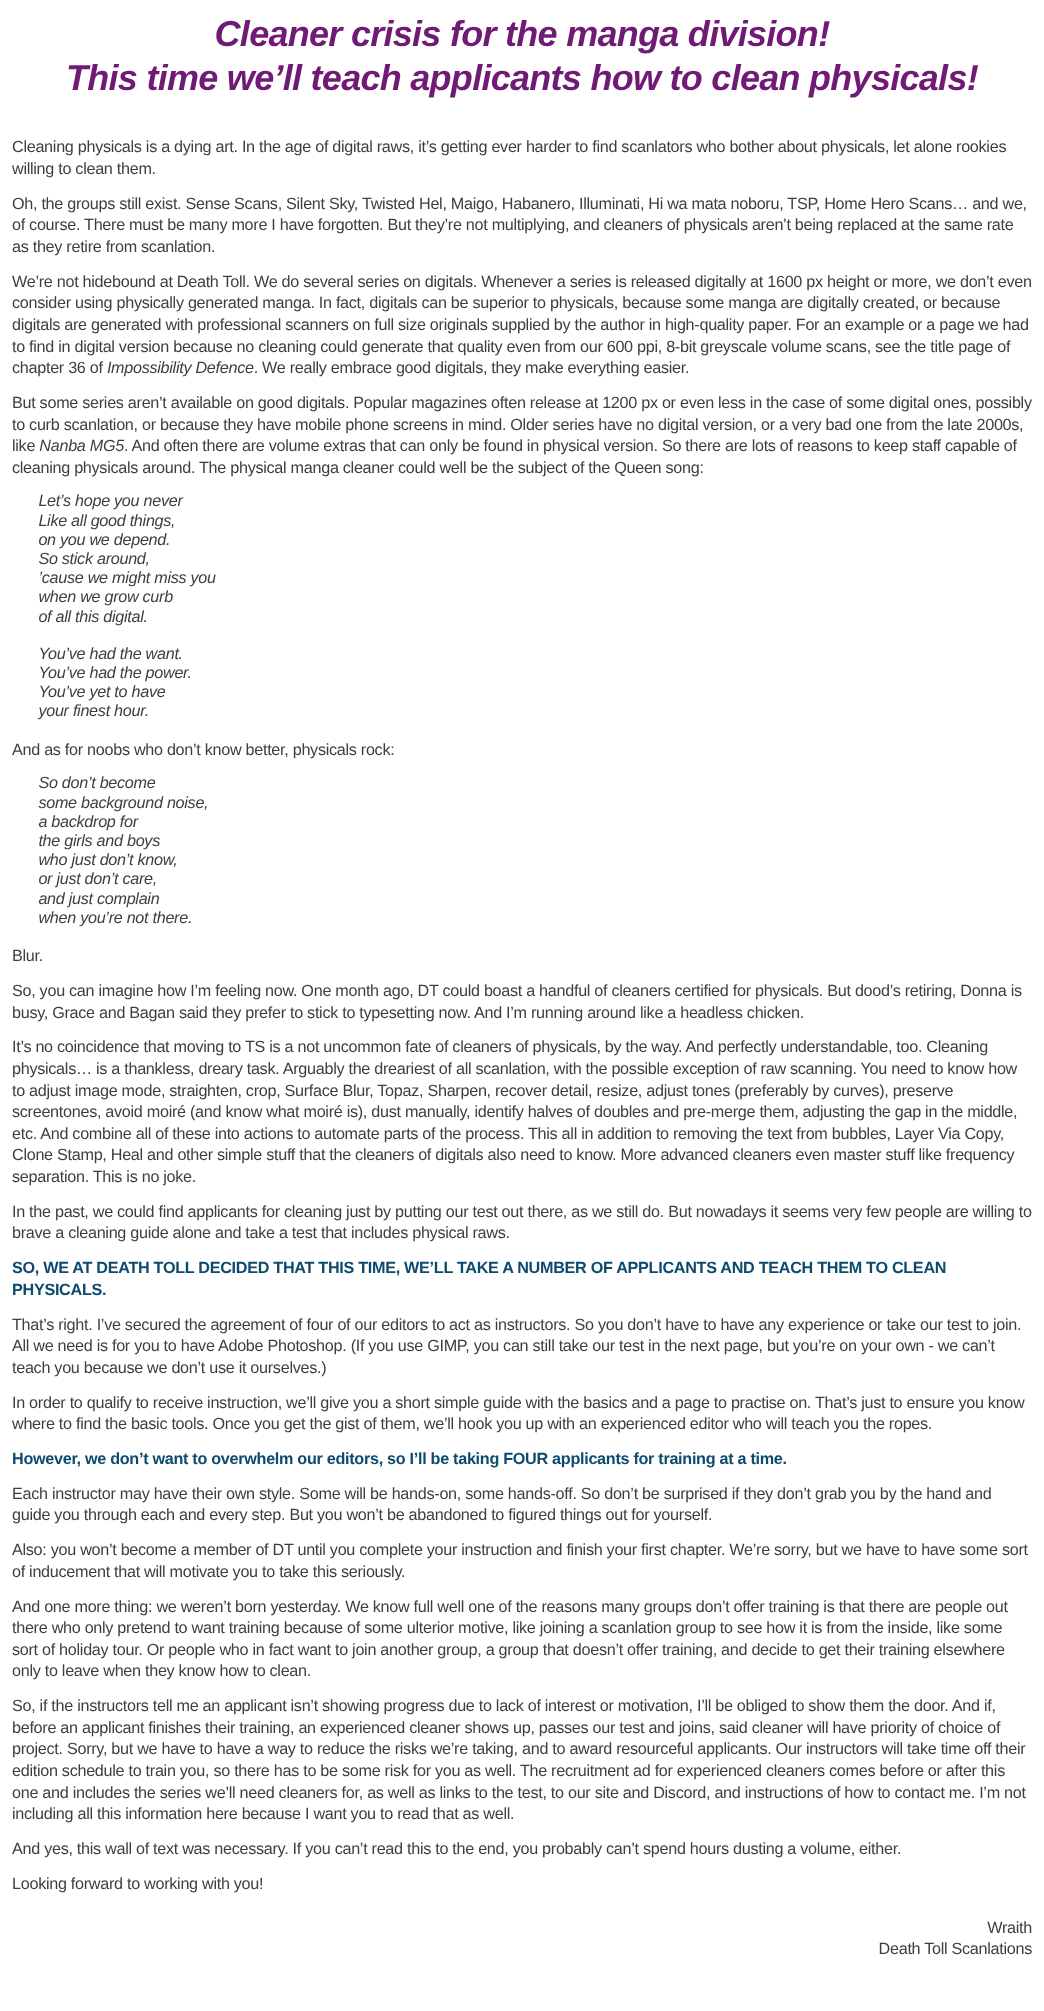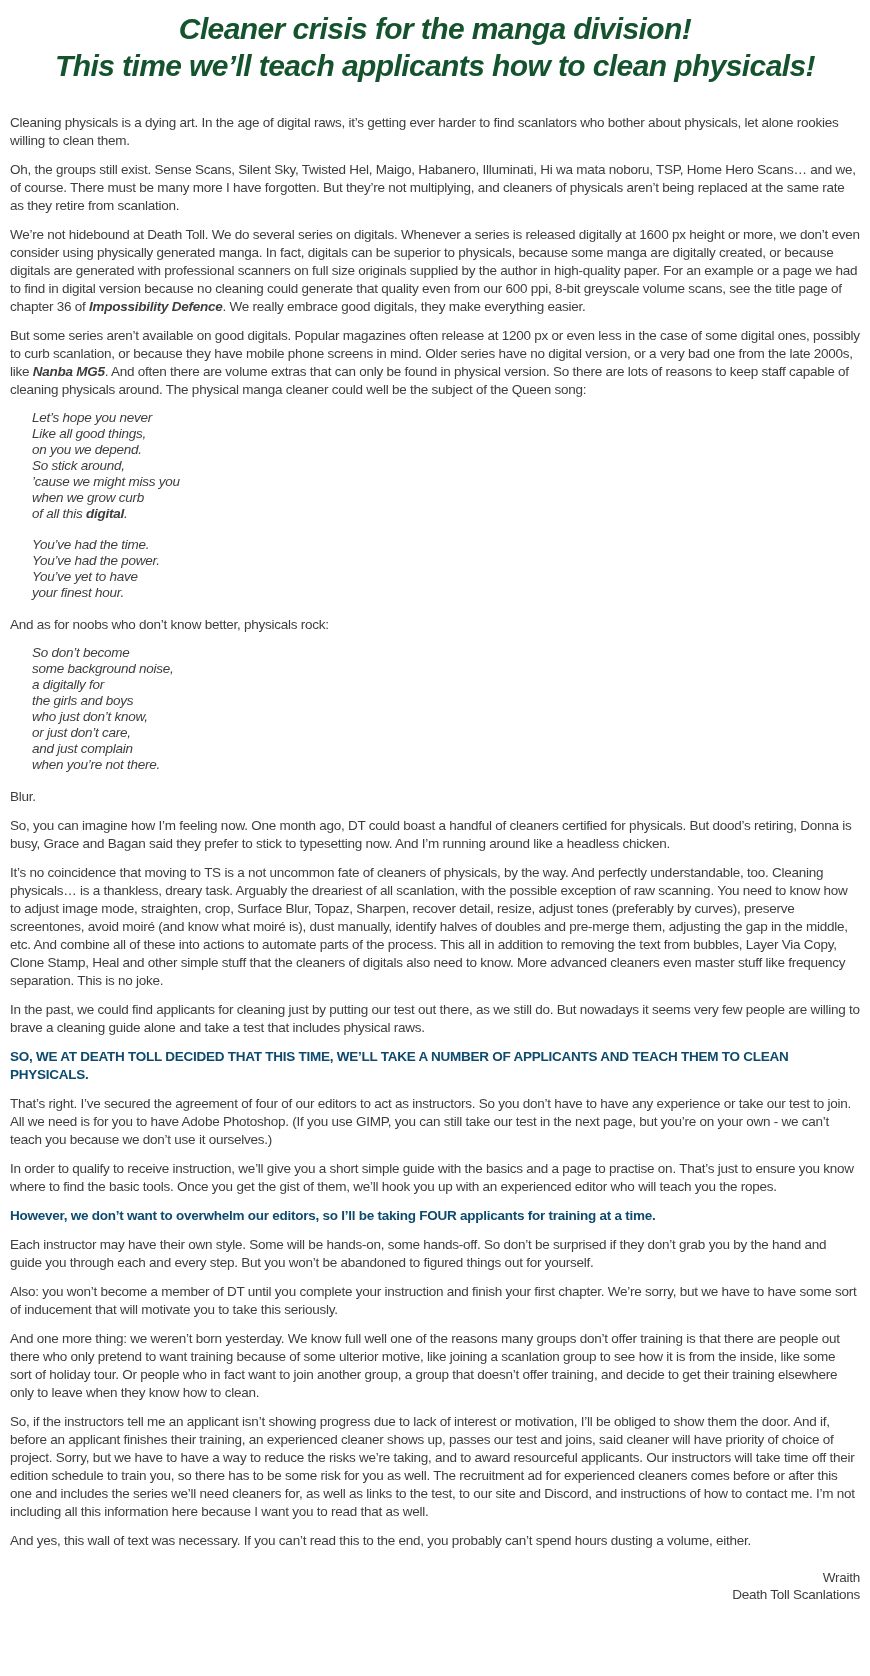--- a/index.html
+++ b/index.html
@@ -13,35 +13,35 @@
     color: #3e3e3e;
   }
   .title {
     margin: 2px 0 30px 0;
     text-align: center;
     font-size: 30px;
     line-height: 37px;
     font-weight: bold;
     font-style: italic;
     letter-spacing: -0.6px;
-    color: #14532d;
+    color: #701a75;
   }
   .title .tline { display: block; }
   p.body {
     margin: 0 0 11px 0;
     font-size: 13.5px;
     line-height: 18px;
     letter-spacing: -0.25px;
     text-align: left;
   }
   p.strong {
     font-weight: bold;
     color: #0c4a6e;
   }
-  .bi { font-weight: bold; font-style: italic; }
+  .bi { font-weight: normal; font-style: italic; }
   .lyrics {
     margin: 0 0 15px 0;
     padding-left: 22px;
     font-size: 13.5px;
     line-height: 16px;
     letter-spacing: -0.25px;
     font-style: italic;
   }
   .lline { display: block; }
   .signature {
@@ -74,32 +74,32 @@
     <span class="lline">Let’s hope you never</span>
     <span class="lline">Like all good things,</span>
     <span class="lline">on you we depend.</span>
     <span class="lline">So stick around,</span>
     <span class="lline">’cause we might miss you</span>
     <span class="lline">when we grow curb</span>
     <span class="lline"><span>of all this </span><span class="bi">digital</span><span>.</span></span>
   </div>
 
   <div class="lyrics">
-    <span class="lline">You’ve had the time.</span>
+    <span class="lline">You’ve had the want.</span>
     <span class="lline">You’ve had the power.</span>
     <span class="lline">You’ve yet to have</span>
     <span class="lline">your finest hour.</span>
   </div>
 
   <p class="body">And as for noobs who don’t know better, physicals rock:</p>
 
   <div class="lyrics">
     <span class="lline">So don’t become</span>
     <span class="lline">some background noise,</span>
-    <span class="lline">a digitally for</span>
+    <span class="lline">a backdrop for</span>
     <span class="lline">the girls and boys</span>
     <span class="lline">who just don’t know,</span>
     <span class="lline">or just don’t care,</span>
     <span class="lline">and just complain</span>
     <span class="lline">when you’re not there.</span>
   </div>
 
   <p class="body">Blur.</p>
 
   <p class="body">So, you can imagine how I’m feeling now. One month ago, DT could boast a handful of cleaners certified for physicals. But dood’s retiring, Donna is busy, Grace and Bagan said they prefer to stick to typesetting now. And I’m running around like a headless chicken.</p>
@@ -119,19 +119,20 @@
   <p class="body">Each instructor may have their own style. Some will be hands-on, some hands-off. So don’t be surprised if they don’t grab you by the hand and guide you through each and every step. But you won’t be abandoned to figured things out for yourself.</p>
 
   <p class="body">Also: you won’t become a member of DT until you complete your instruction and finish your first chapter. We’re sorry, but we have to have some sort of inducement that will motivate you to take this seriously.</p>
 
   <p class="body">And one more thing: we weren’t born yesterday. We know full well one of the reasons many groups don’t offer training is that there are people out there who only pretend to want training because of some ulterior motive, like joining a scanlation group to see how it is from the inside, like some sort of holiday tour. Or people who in fact want to join another group, a group that doesn’t offer training, and decide to get their training elsewhere only to leave when they know how to clean.</p>
 
   <p class="body">So, if the instructors tell me an applicant isn’t showing progress due to lack of interest or motivation, I’ll be obliged to show them the door. And if, before an applicant finishes their training, an experienced cleaner shows up, passes our test and joins, said cleaner will have priority of choice of project. Sorry, but we have to have a way to reduce the risks we’re taking, and to award resourceful applicants. Our instructors will take time off their edition schedule to train you, so there has to be some risk for you as well. The recruitment ad for experienced cleaners comes before or after this one and includes the series we’ll need cleaners for, as well as links to the test, to our site and Discord, and instructions of how to contact me. I’m not including all this information here because I want you to read that as well.</p>
 
   <p class="body">And yes, this wall of text was necessary. If you can’t read this to the end, you probably can’t spend hours dusting a volume, either.</p>
 
+  <p class="body">Looking forward to working with you!</p>
 
   <div class="signature">
     <div>Wraith</div>
     <div>Death Toll Scanlations</div>
   </div>
 
 </div>
 
 </body></html>

